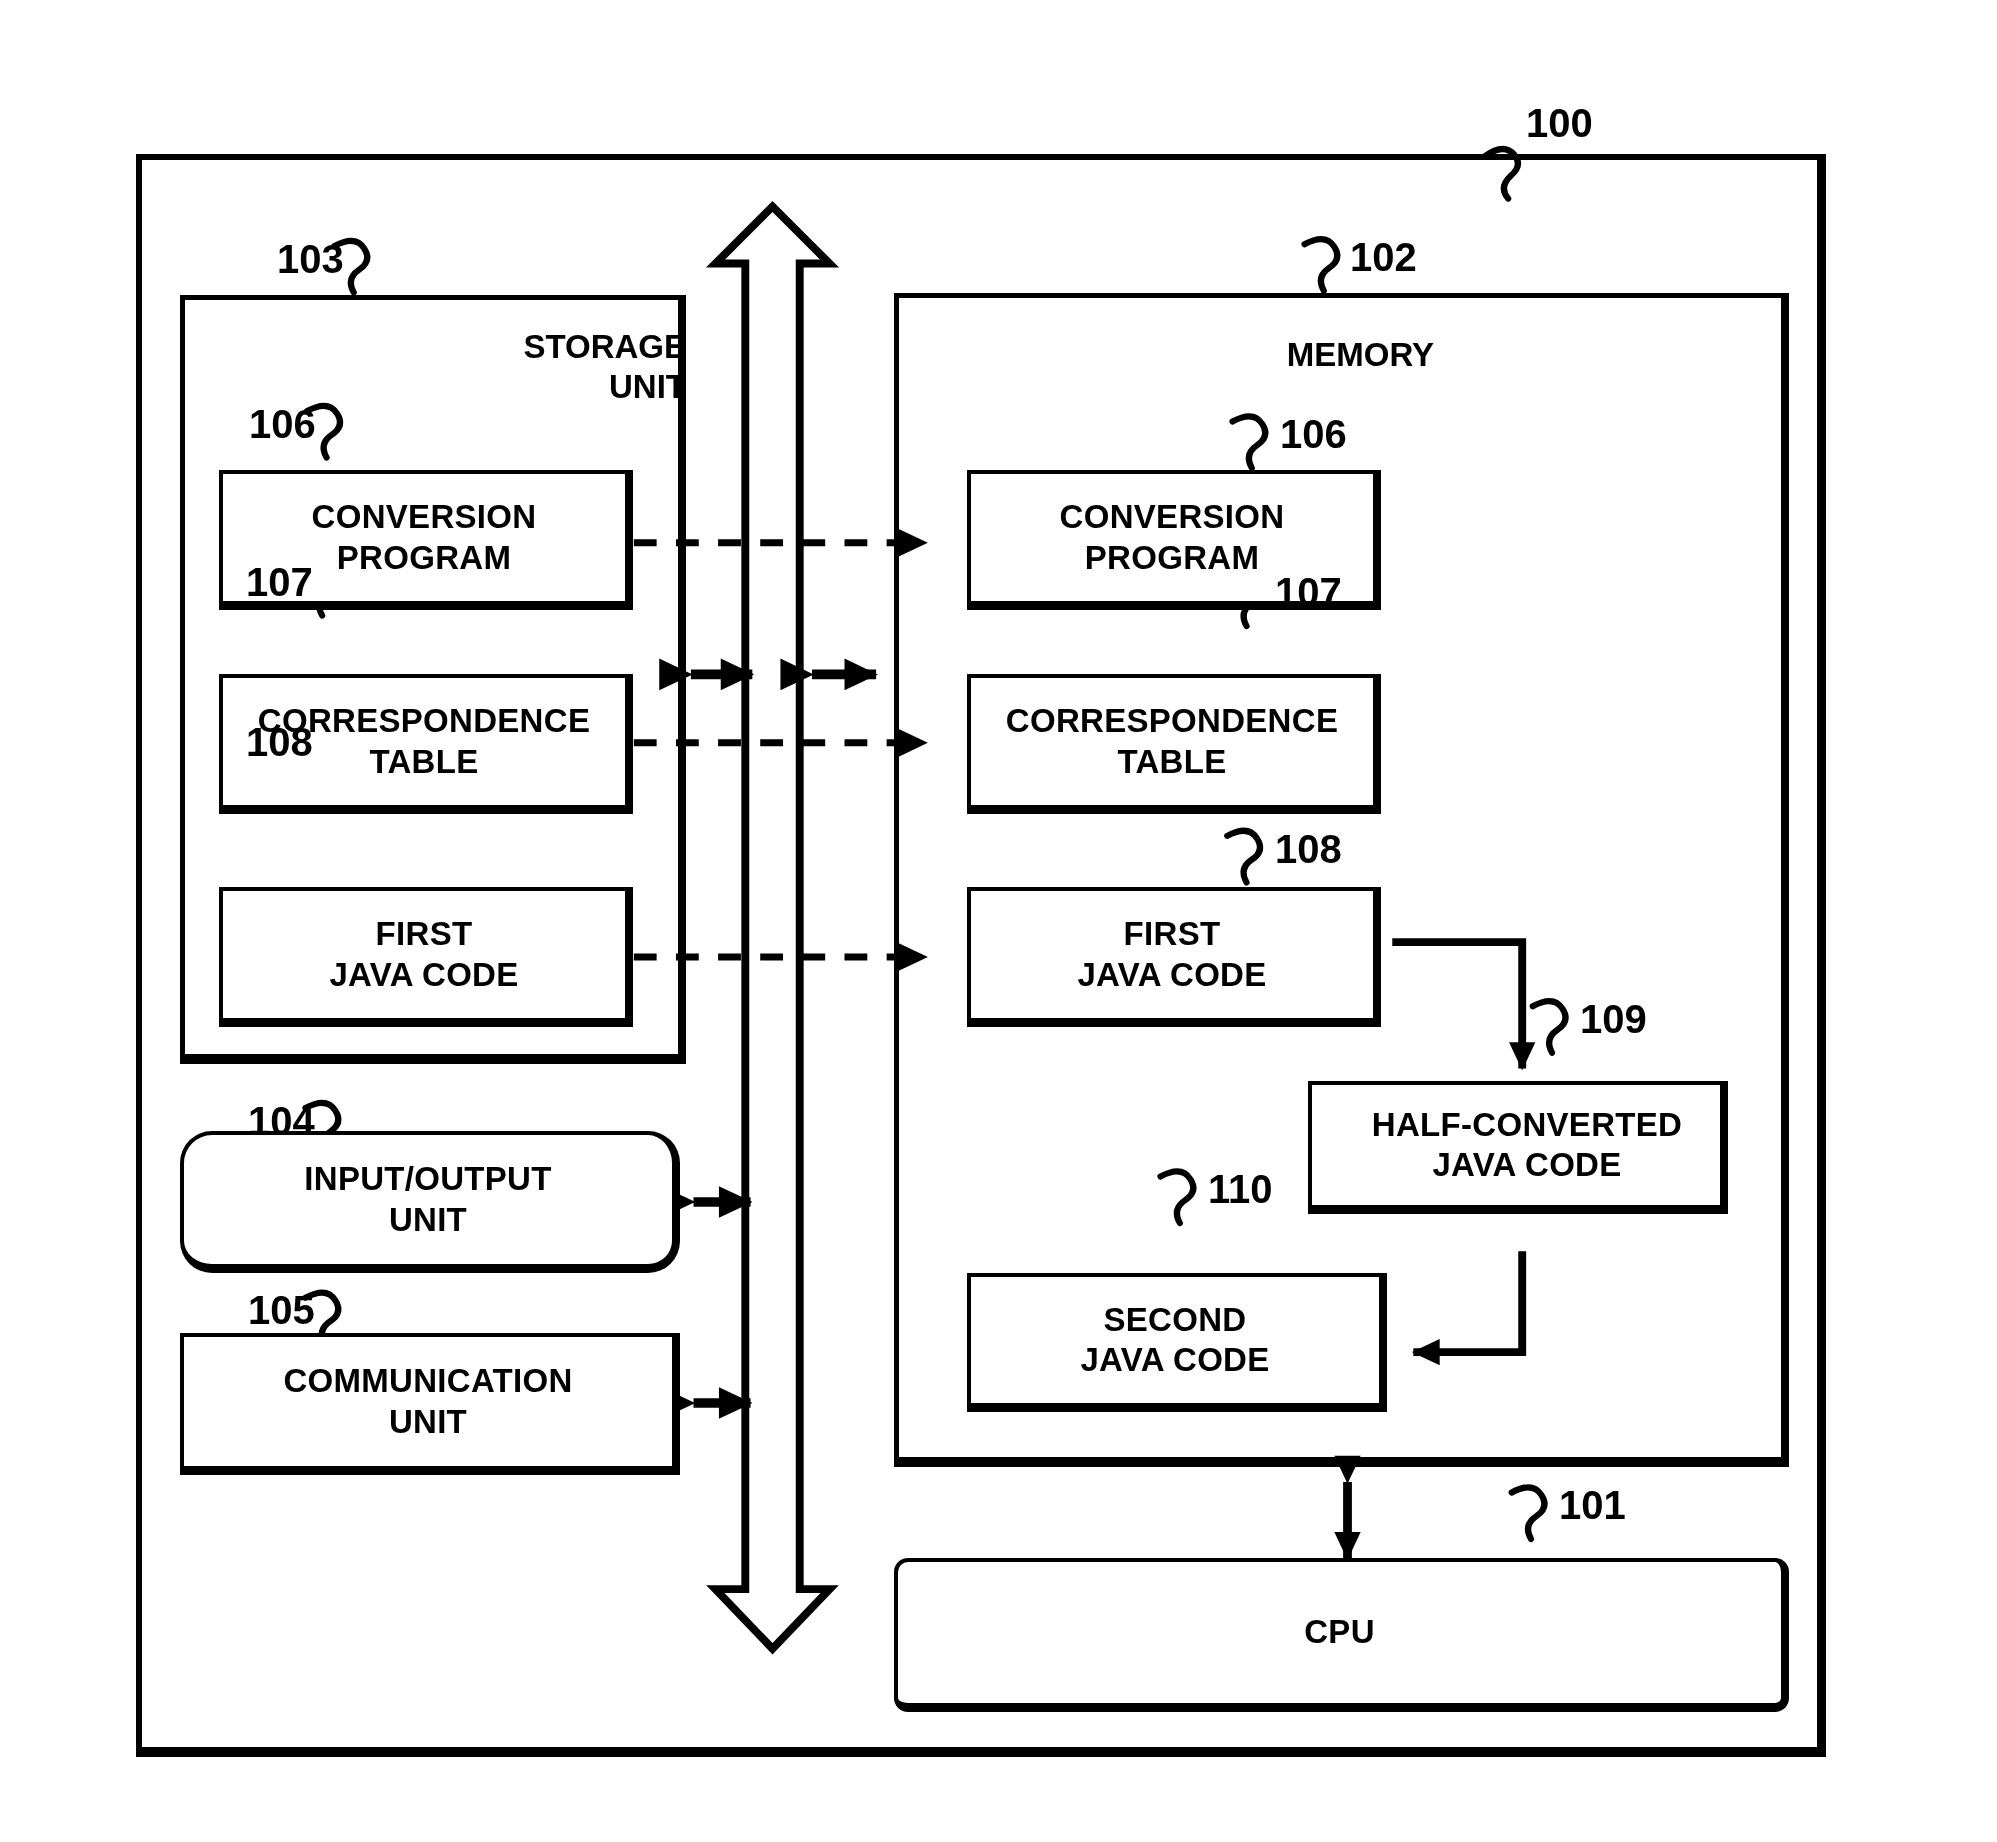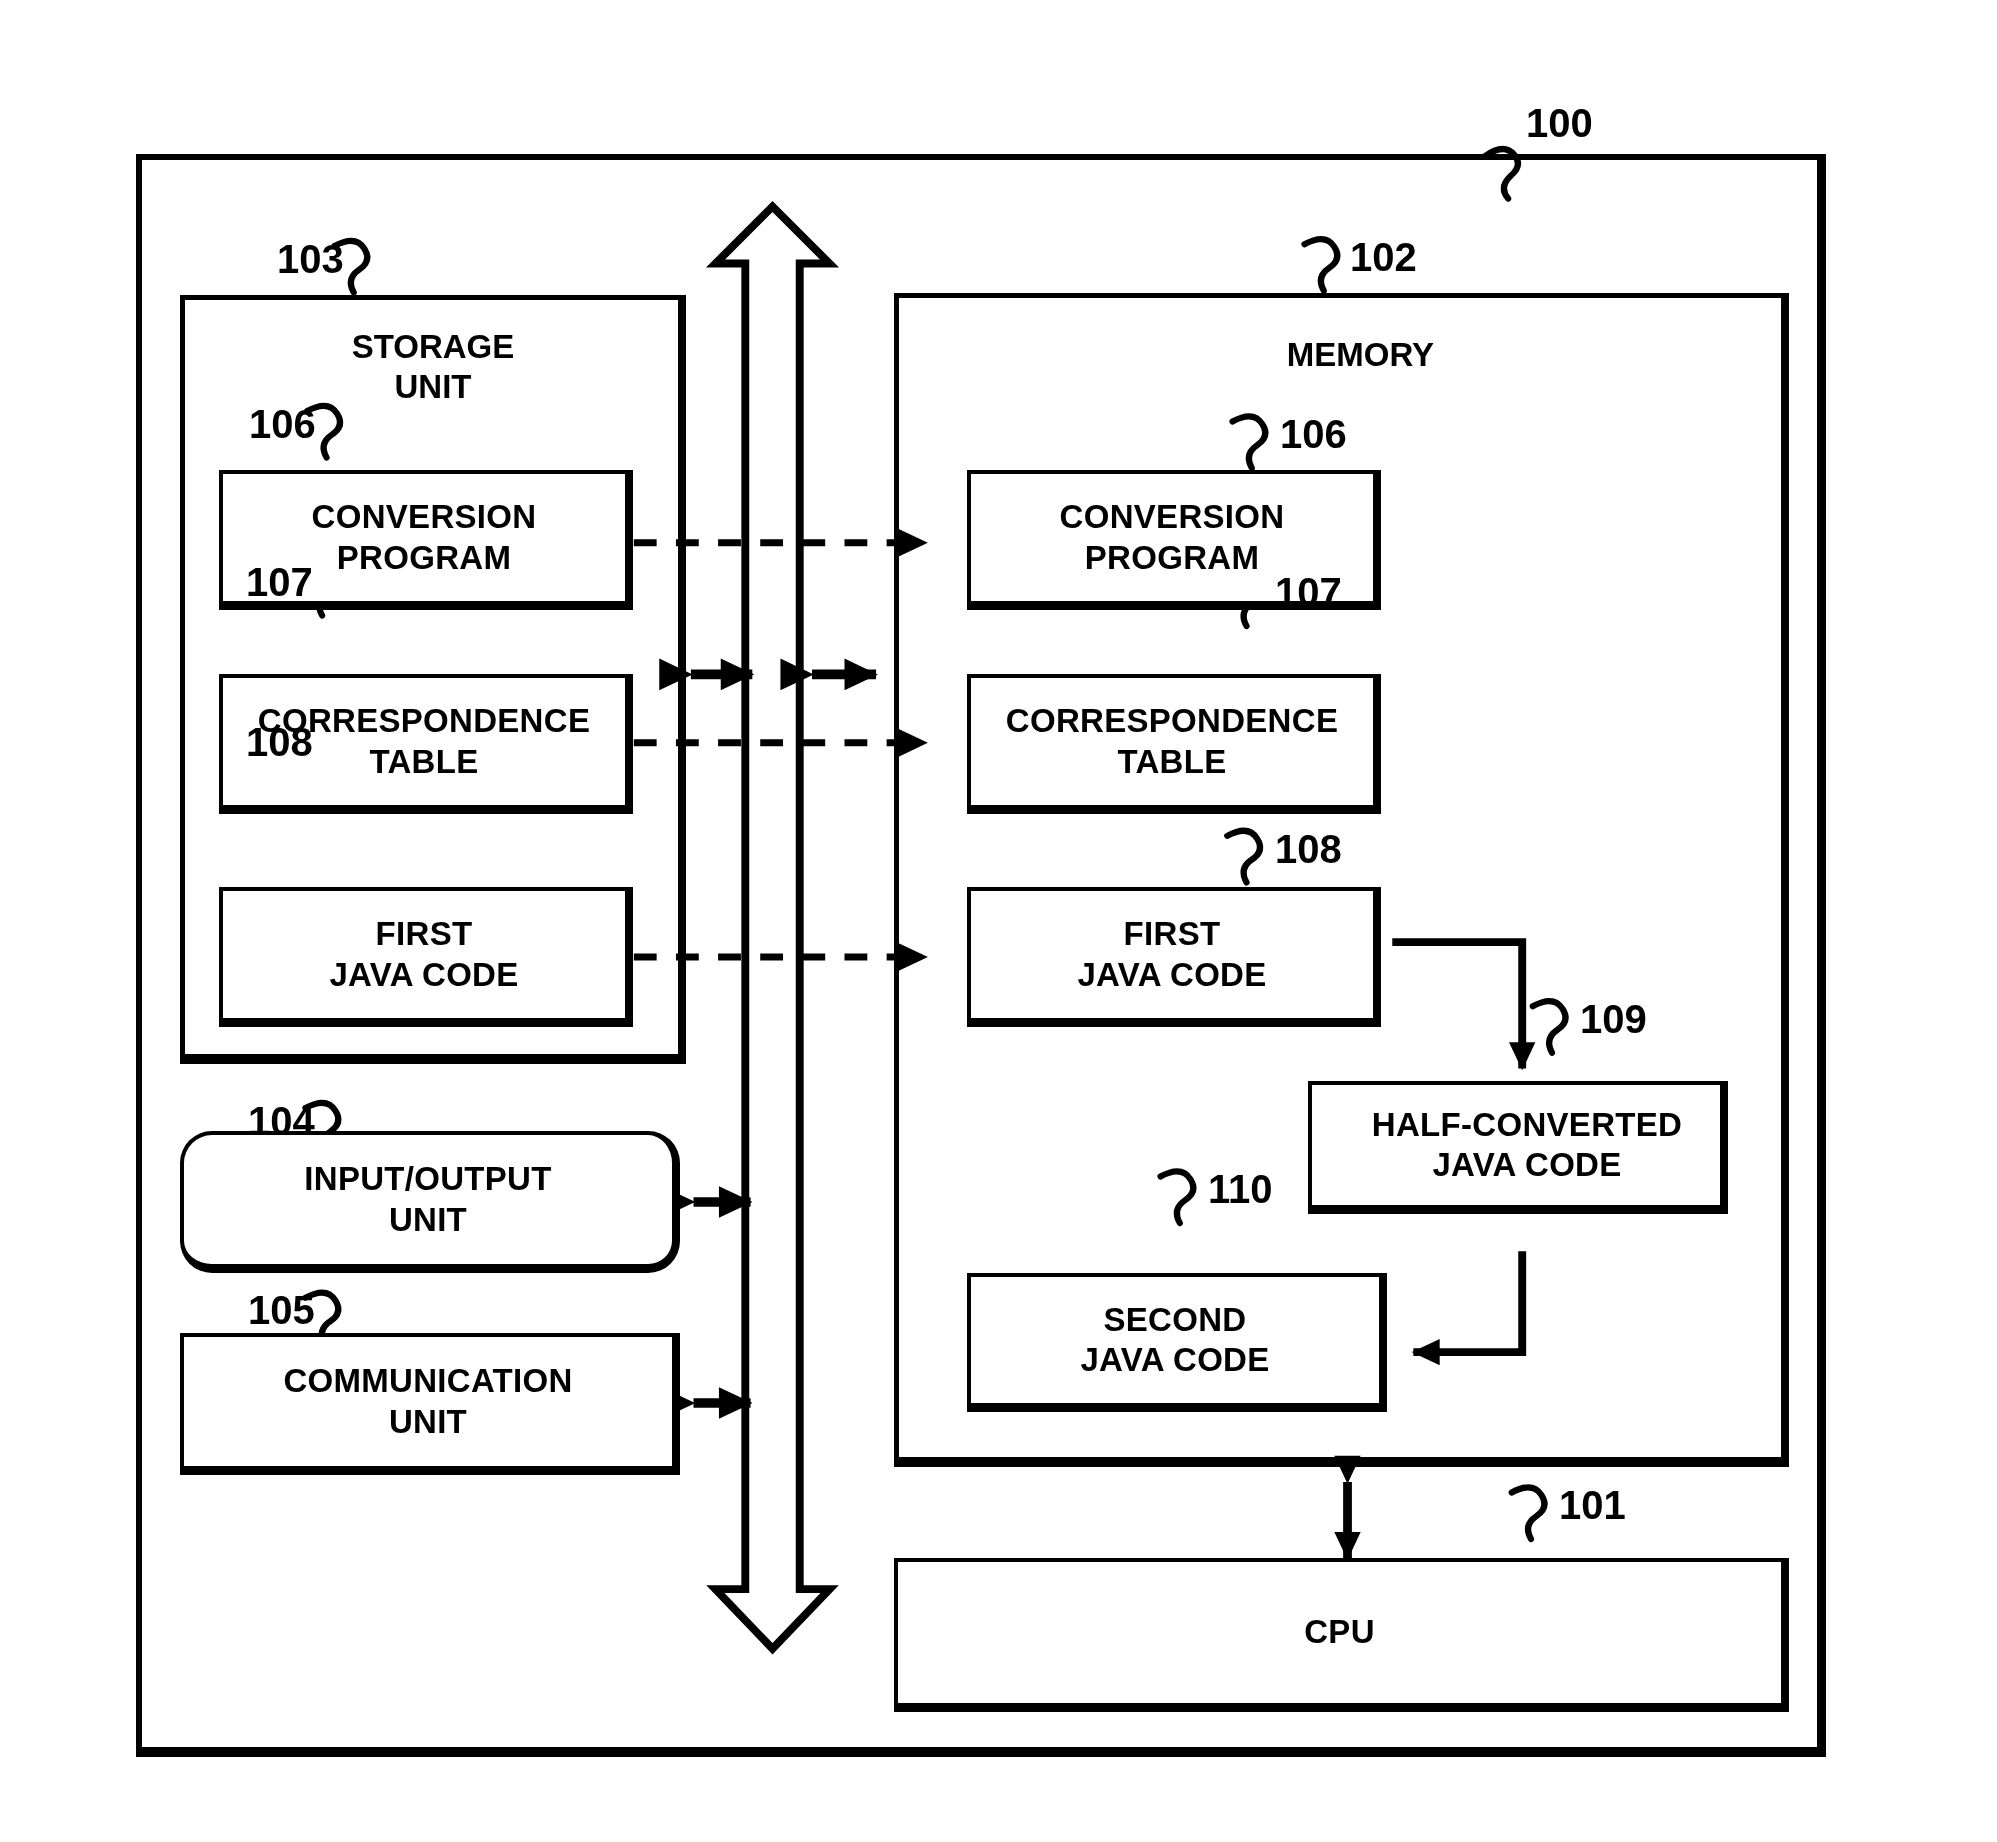--- a/index.html
+++ b/index.html
@@ -183,21 +183,21 @@
       <path d="M1586,1073 L1734,1073 L1734,1217" marker-end="url(#medArrow)"></path>
 
       <path d="M1734,1425 L1734,1540 L1610,1540" marker-end="url(#medArrow)"></path>
     </g>
   </svg>
 
   <div class="outer-frame" style="left:136px; top:154px; width:1690px; height:1603px;"></div>
   <div class="ref" style="left:1526px; top:103px;">100</div>
 
   <div class="container-box" style="left:180px; top:295px; width:506px; height:769px;"></div>
-  <div class="container-title" style="left:180px; top:327px; width:506px;">STORAGE
+  <div class="container-title" style="left:180px; top:327px; width:506px;text-align:right;">STORAGE
 UNIT</div>
   <div class="ref" style="left:277px; top:239px;">103</div>
 
   <div class="box" style="left:219px; top:470px; width:414px; height:140px;">
     <span class="boxlabel">CONVERSION
 PROGRAM</span>
   </div>
   <div class="ref" style="left:249px; top:404px;">106</div>
 
   <div class="box" style="left:219px; top:674px; width:414px; height:140px;">
@@ -251,19 +251,19 @@
 JAVA CODE</span>
   </div>
   <div class="ref" style="left:1580px; top:999px;">109</div>
 
   <div class="box" style="left:967px; top:1273px; width:420px; height:139px;">
     <span class="boxlabel">SECOND
 JAVA CODE</span>
   </div>
   <div class="ref" style="left:1208px; top:1169px;">110</div>
 
-  <div class="box" style="left:894px; top:1558px; width:895px; height:154px;">
+  <div class="box" style="left:894px; top:1558px; width:895px; height:154px;border-radius:14px;">
     <span class="boxlabel">CPU</span>
   </div>
   <div class="ref" style="left:1559px; top:1485px;">101</div>
 
 </div>
 
 
 </body></html>

